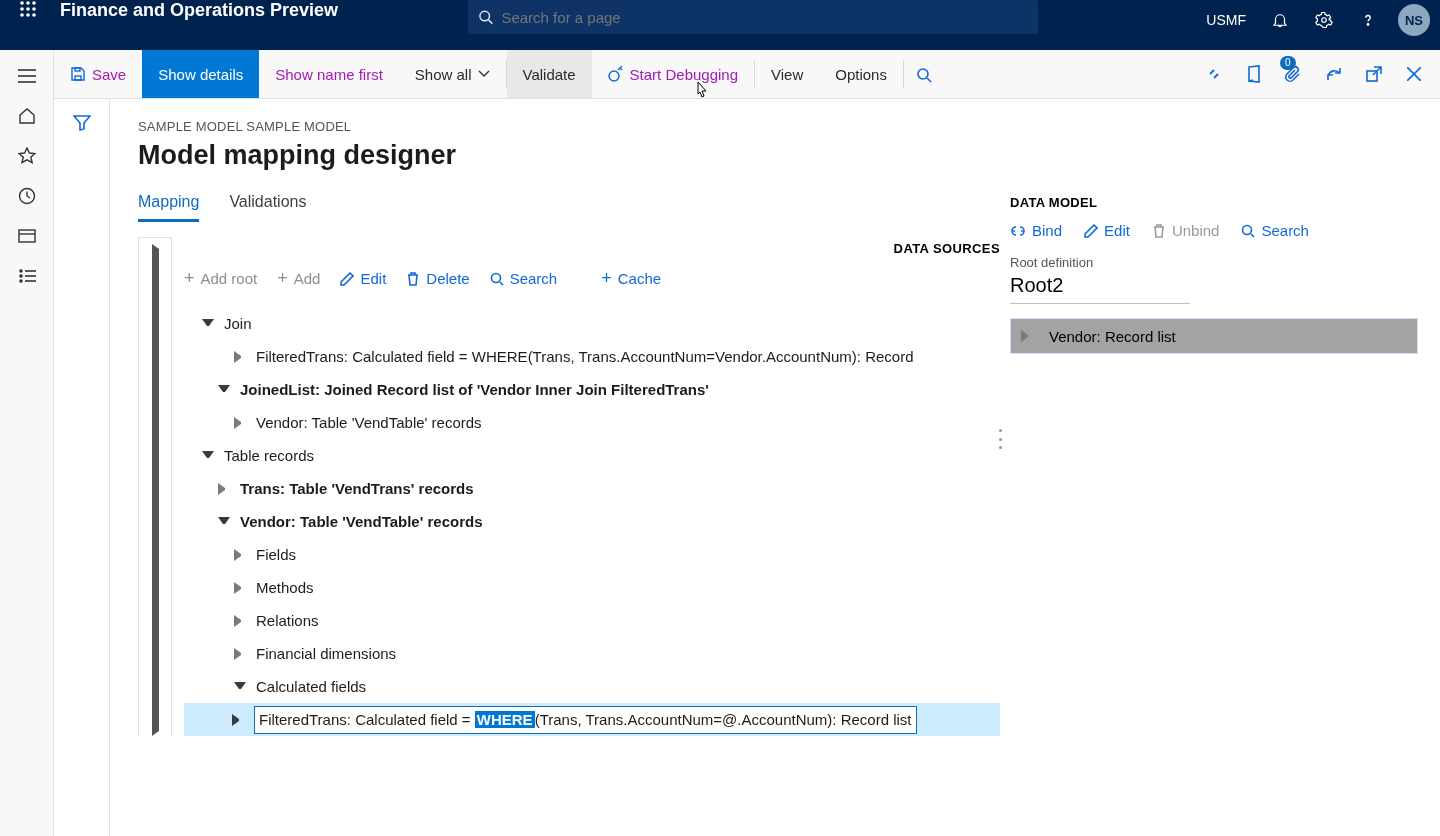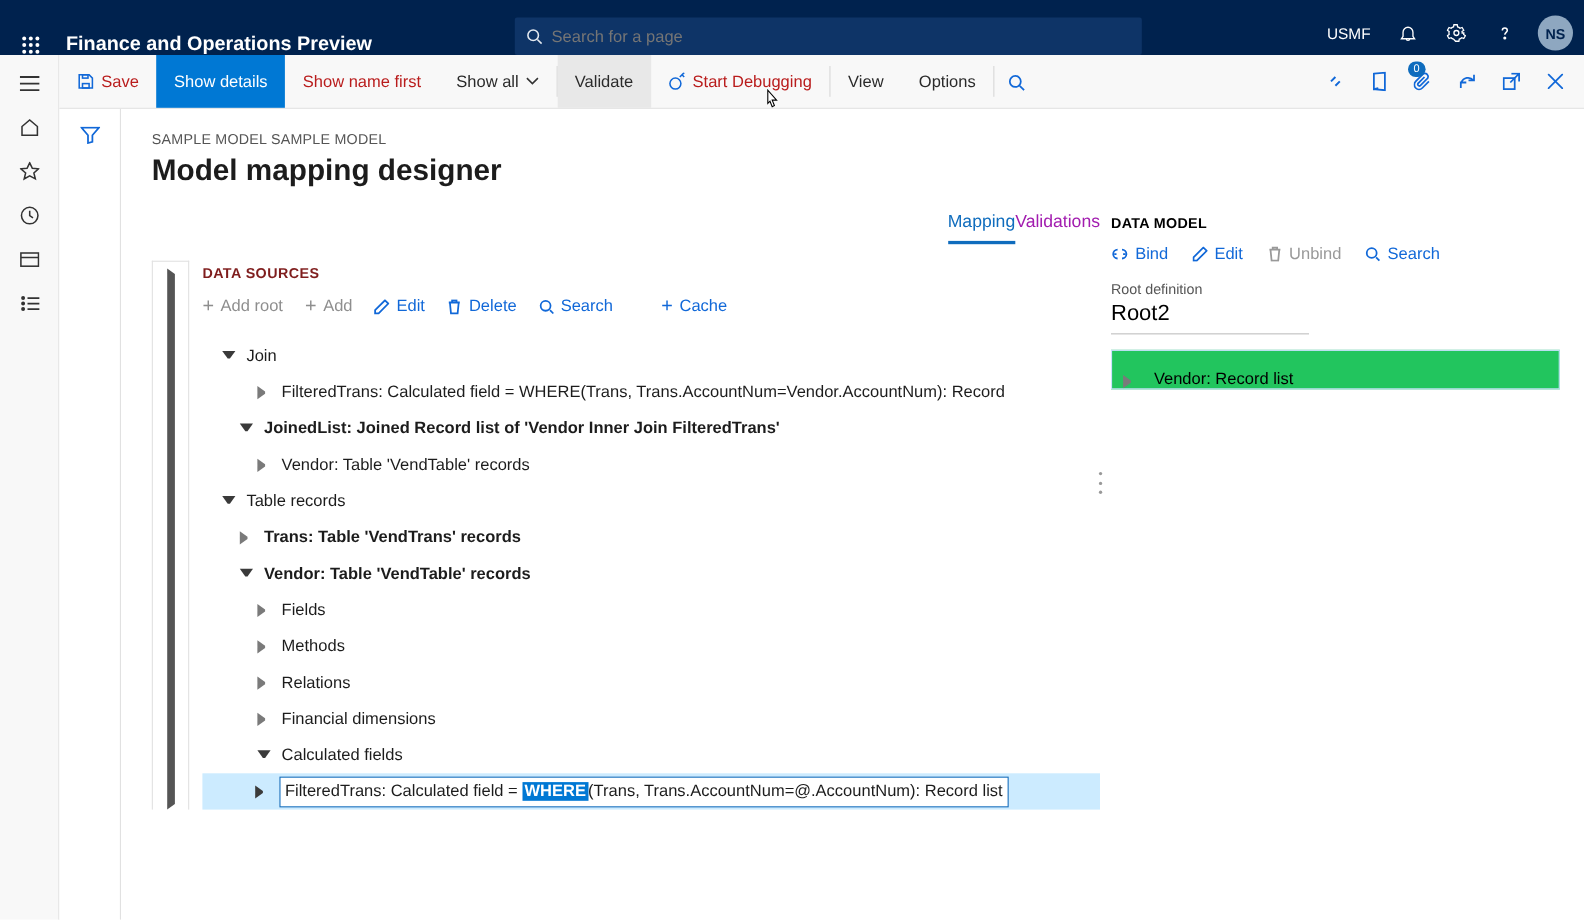--- a/index.html
+++ b/index.html
@@ -1,60 +1,60 @@
 <!DOCTYPE html>
 <html><head>
 <meta charset="utf-8">
 <style>
 * { margin: 0; padding: 0; box-sizing: border-box; font-family: "Segoe UI", Arial, sans-serif; }
 body { width: 1440px; height: 836px; overflow: hidden; background: #fff; }
 
 
-.topbar { height: 50px; background: #00224e; color: #fff; display: flex; align-items: flex-end; padding: 0 10px; }
+.topbar { height: 50px; background: #00224e; color: #fff; display: flex; align-items: flex-start; padding: 0 10px; }
 .waffle { width: 36px; display:flex; align-items:center; justify-content:center; }
 .app-title { font-size: 18px; font-weight: 600; margin-left: 14px; }
 .search-box { margin-left: 130px; width: 570px; height: 34px; background: #0e3467; border-radius: 2px; display:flex; align-items:center; padding: 0 10px; color:#e3e9f0; }
 .search-box input { background: transparent; border:none; outline:none; color:#e3e9f0; font-size:15px; width:100%; margin-left:8px; }
 .top-right { margin-left:auto; display:flex; align-items:center; gap:4px; }
 .top-right .company { font-size:14px; margin-right:10px;}
 .top-icon { width:40px; height:40px; display:flex; align-items:center; justify-content:center; cursor:pointer;}
 .avatar { width:32px; height:32px; border-radius:50%; background:#8ea7c0; color:#00224e; font-size:13px; font-weight:600; display:flex; align-items:center; justify-content:center; margin-left:6px;}
 
 
 .leftrail { position:absolute; top:50px; left:0; width:54px; bottom:0; background:#f8f8f8; border-right:1px solid #e1e1e1; display:flex; flex-direction:column; align-items:center; padding-top:6px; }
 .leftrail .rail-icon { width:44px; height:40px; display:flex; align-items:center; justify-content:center; color:#333; cursor:pointer; }
 
 
 .commandbar { position:absolute; top:50px; left:54px; right:0; height:49px; background:#f8f8f8; border-bottom:1px solid #e1e1e1; display:flex; align-items:stretch; }
 .cmd-btn { display:flex; align-items:center; padding:0 16px; font-size:15px; color:#2a2a2a; cursor:pointer; gap:6px; border:none; background:transparent;}
-.cmd-btn.blue-text { color:#b91c1c; }
+.cmd-btn.blue-text { color:#a21caf; }
 .cmd-btn.active { background:#0078d4; color:#fff; }
 .cmd-btn.hover { background:#e8e8e8; }
 .cmd-sep { width:1px; background:#d8d8d8; margin: 10px 0; }
 .cmd-right { margin-left:auto; display:flex; align-items:center; padding-right:6px; }
 .cmd-icon-btn { width:40px; height:49px; display:flex; align-items:center; justify-content:center; color:#1168d8; cursor:pointer; position:relative;}
 
 
 .filter-rail { position:absolute; top:99px; left:54px; width:56px; bottom:0; border-right:1px solid #e1e1e1; background:#fff; display:flex; justify-content:center; padding-top:16px;}
 
 
 .content { position:absolute; top:99px; left:110px; right:0; bottom:0; background:#fff; display:flex; }
 
 .main-col { flex:1; padding: 20px 0 0 28px; overflow:hidden; }
 .breadcrumb { font-size:13px; color:#555; letter-spacing:0.2px; }
 .page-title { font-size:27px; font-weight:600; color:#1c1c1c; margin-top:6px; }
 
-.tabs { display:flex; margin-top:22px; border-bottom:1px solid transparent;justify-content:flex-end; }
-.tab { font-size:16px; color:#a21caf; padding-bottom:8px; cursor:pointer; }
+.tabs { display:flex; gap:30px; margin-top:22px; border-bottom:1px solid transparent; }
+.tab { font-size:16px; color:#404040; padding-bottom:8px; cursor:pointer; }
 .tab.active { color:#0f6cbd; border-bottom:3px solid #0f6cbd; font-weight:400; }
 
 .ds-wrap { display:flex; margin-top:14px; }
 .ds-gutter { width:34px; border:1px solid #e1e1e1; border-bottom:none; background:#fff; display:flex; justify-content:center; padding-top:6px; font-size:11px; color:#555;}
 .ds-panel { flex:1; padding-left:12px; }
-.ds-title { font-size:13px; font-weight:700; letter-spacing:0.4px; color:#7f1d1d; margin-top:4px;}
+.ds-title { font-size:13px; font-weight:700; letter-spacing:0.4px; color:#000000; margin-top:4px;text-align:right;}
 .ds-toolbar { display:flex; align-items:center; gap:20px; margin-top:12px; font-size:15px; }
 .ds-toolbar .tbtn { display:flex; align-items:center; gap:6px; cursor:pointer; }
 .ds-toolbar .disabled { color:#8e8e8e; }
 .ds-toolbar .enabled { color:#1168d8; }
 
 .tree { margin-top:18px; font-size:15px; color:#1c1c1c; }
 .tree-row { display:flex; align-items:center; height:33px; }
 .caret { width:12px; height:12px; display:inline-block; margin-right:10px; }
 .caret.down { border-left:5px solid transparent; border-right:5px solid transparent; border-top:7px solid #3a3a3a; transform: translateY(1px);}
 .caret.right { border-top:5px solid transparent; border-bottom:5px solid transparent; border-left:7px solid #7a7a7a;}
@@ -68,21 +68,21 @@
 .kw-highlight { background:#0078d4; color:#fff; font-weight:700; padding:0 2px;}
 
 
 .right-col { width:440px; padding:18px 22px 0 10px; position:relative;}
 .dm-title { font-size:13px; font-weight:700; letter-spacing:0.3px; }
 .dm-toolbar { display:flex; align-items:center; gap:22px; margin-top:12px; font-size:15px; }
 .dm-toolbar .enabled { color:#1168d8; display:flex; gap:6px; align-items:center; cursor:pointer;}
 .dm-toolbar .disabled { color:#999; display:flex; gap:6px; align-items:center;}
 .root-label { font-size:13px; color:#555; margin-top:16px;}
 .root-value { font-size:20px; margin-top:4px; border-bottom:1px solid #bfbfbf; padding-bottom:6px; width:180px;}
-.dm-node { margin-top:14px; background:#22c55e; border:1px solid #cbe1ff; height:36px; display:flex; align-items:flex-end; padding-left:10px; font-size:15px; cursor:pointer;}
+.dm-node { margin-top:14px; background:#a3a3a3; border:1px solid #cbe1ff; height:36px; display:flex; align-items:center; padding-left:10px; font-size:15px; cursor:pointer;}
 
 .splitter-dots { position:absolute; left:-2px; top:330px; width:4px; height:20px; display:flex; flex-direction:column; justify-content:space-between; align-items:center;}
 .splitter-dots span{width:3px;height:3px;background:#999;border-radius:50%;}
 
 svg { display:block; }
 .badge { position:absolute; top:6px; left:6px; background:#0f6cbd; color:#fff; font-size:10px; border-radius:8px; padding:0 5px; line-height:14px;}
 
 .cursor-hand { position:absolute; top:80px; left:690px; pointer-events:none; font-size:20px;}
 </style>
 </head>

